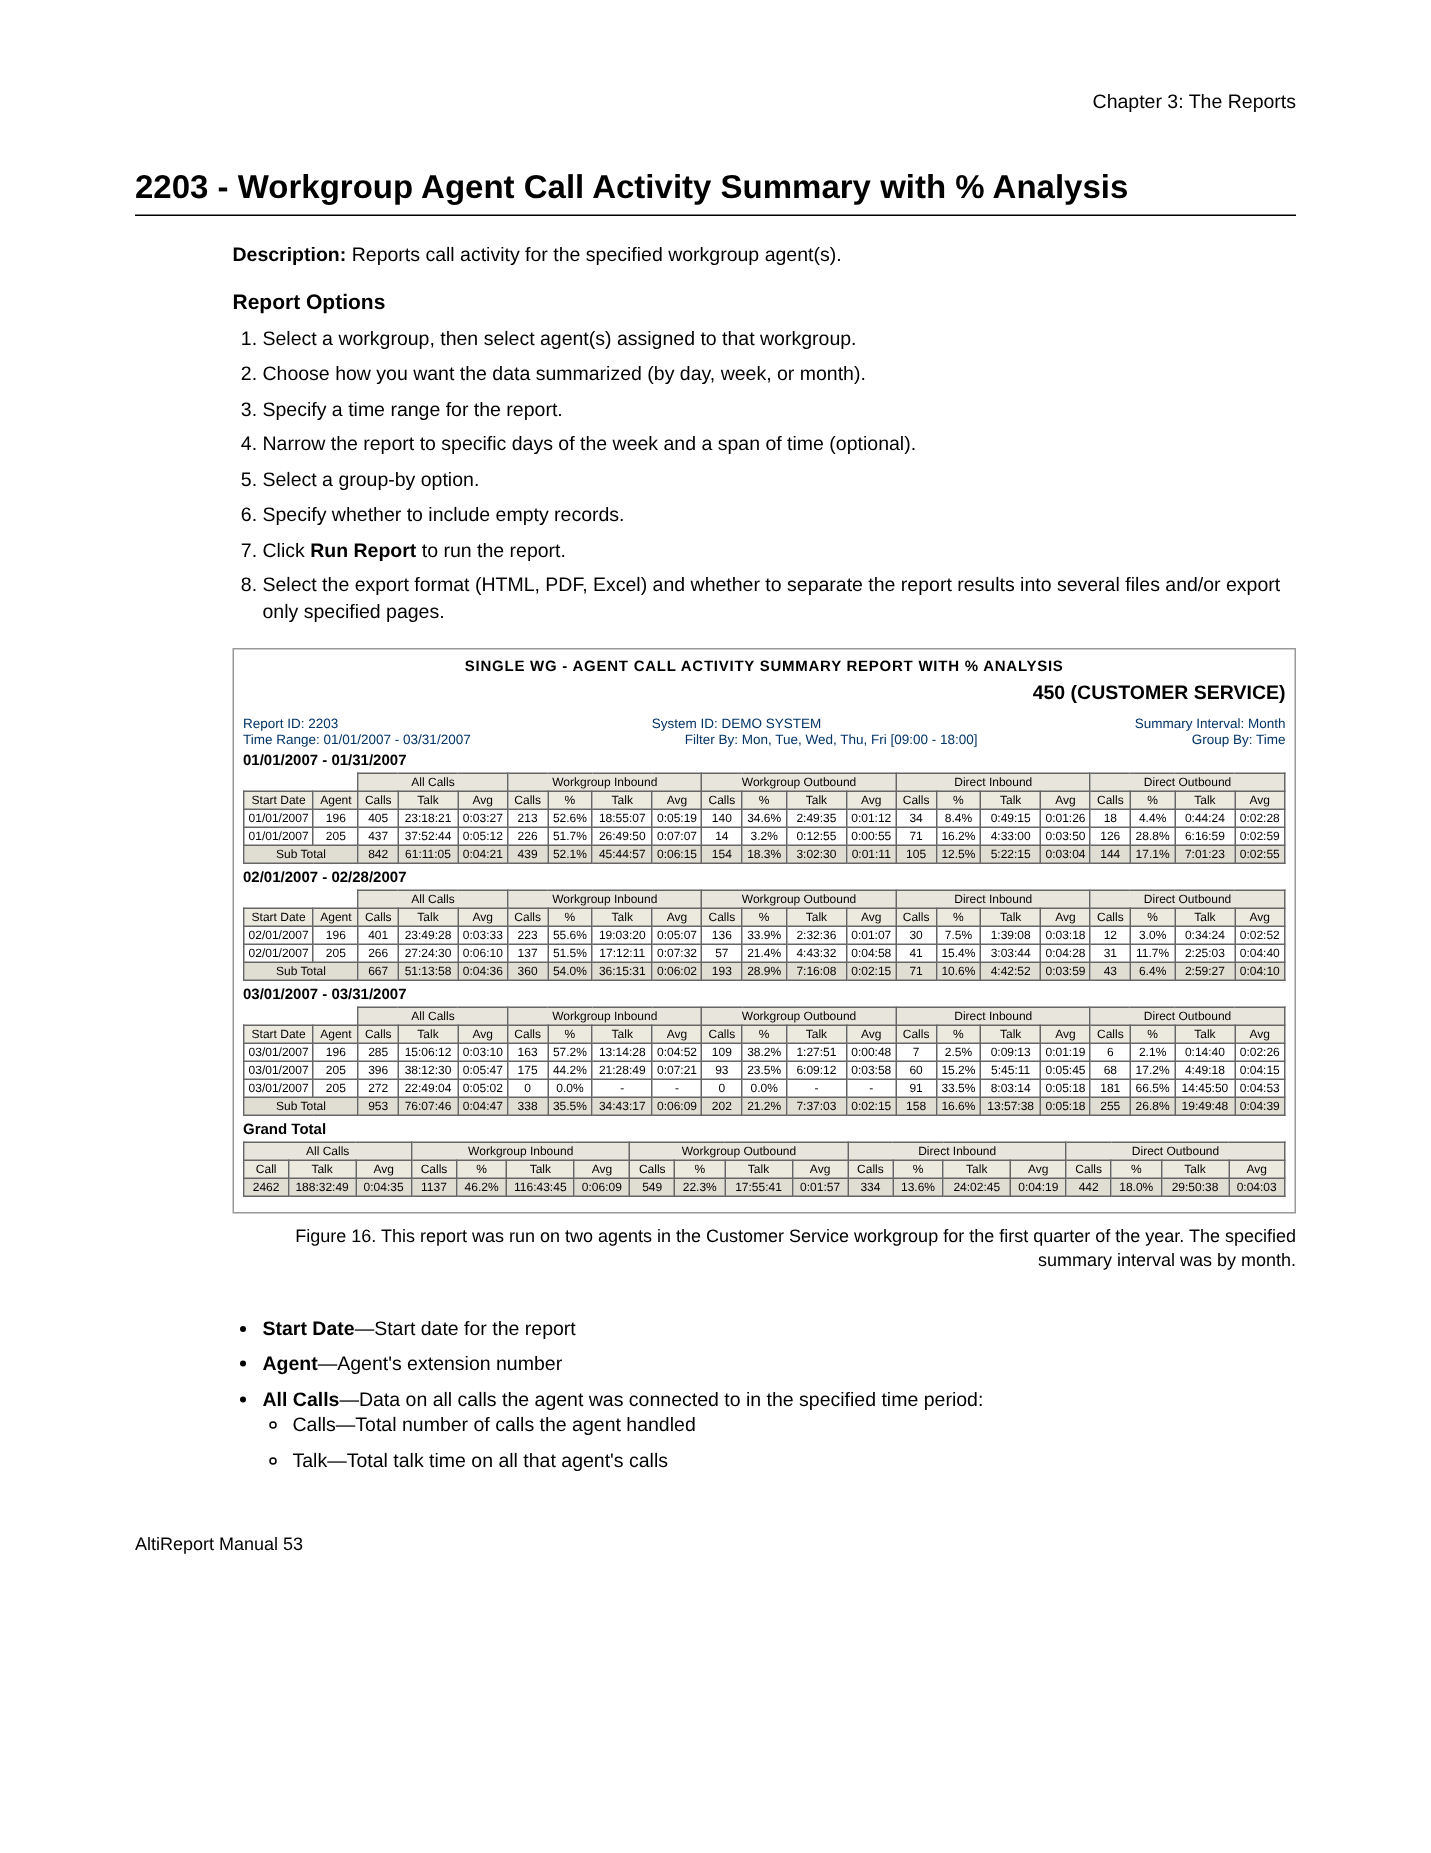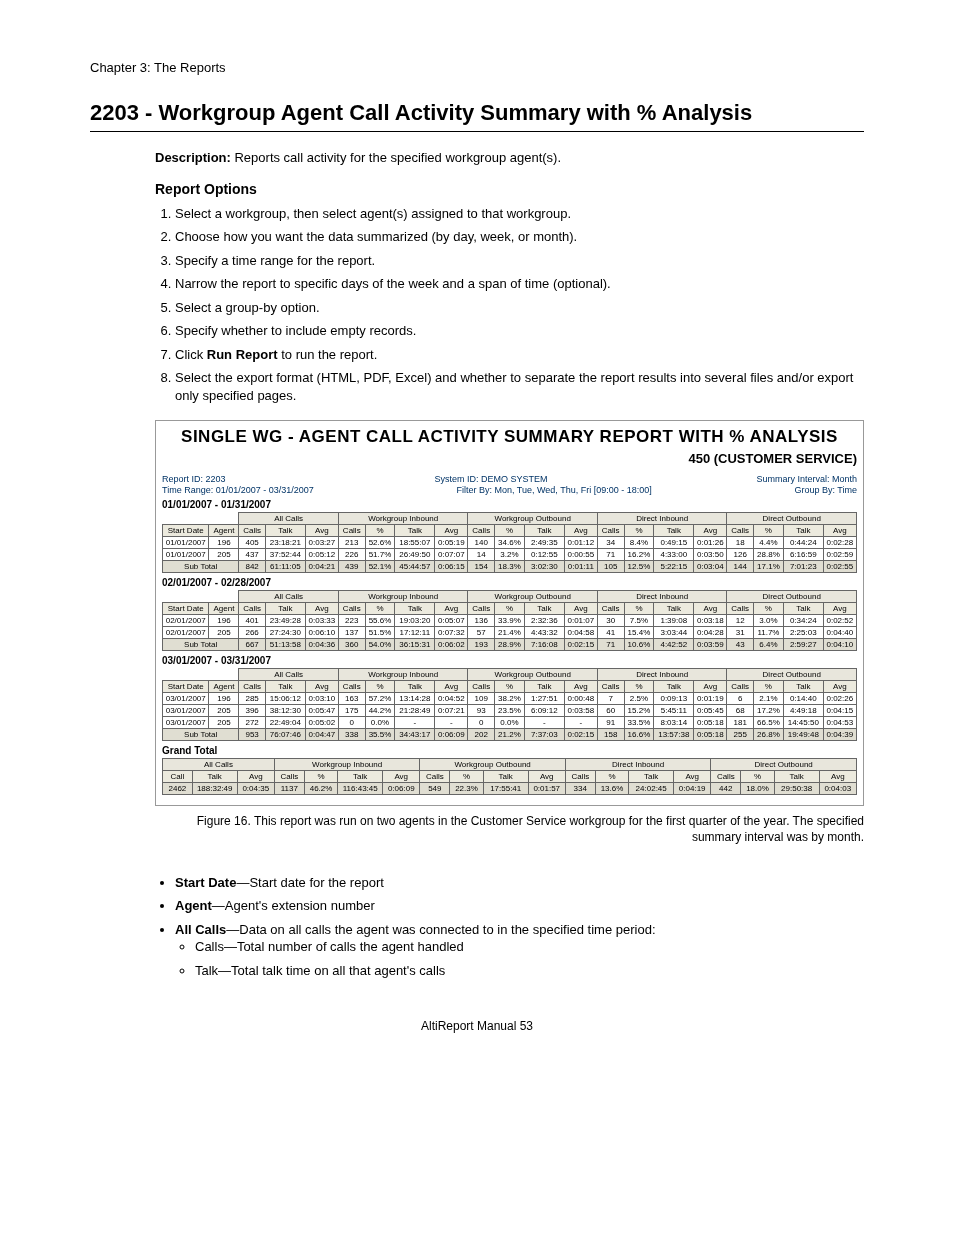--- a/index.html
+++ b/index.html
@@ -6,22 +6,23 @@
     margin: 0;
     padding: 60px 90px 40px 90px;
     font-family: Verdana, Geneva, sans-serif;
     font-size: 13px;
     color: #000;
     background: #fff;
     width: 954px;
     box-sizing: border-box;
   }
   .chapter-head {
+    text-align: right;
     font-size: 13px;
-    margin-bottom: 24px;
+    margin-bottom: 36px;
   }
   h1.title {
     font-family: Verdana, sans-serif;
     font-weight: bold;
     font-size: 22px;
     margin: 0 0 4px 0;
     line-height: 1.25;
   }
   hr.rule {
     border: none;
@@ -52,21 +53,21 @@
     margin: 14px 0 6px 0;
     border: 1px solid #999;
     padding: 4px 6px 10px 6px;
     font-family: Arial, sans-serif;
     font-size: 9px;
   }
   .fig-title {
     text-align: center;
     font-family: Arial, sans-serif;
     font-weight: bold;
-    font-size: 17px;
+    font-size: 10px;
     letter-spacing: 0.5px;
     margin: 2px 0 4px 0;
   }
   .fig-subtitle {
     text-align: right;
     font-family: Arial, sans-serif;
     font-weight: bold;
     font-size: 13px;
     margin-bottom: 8px;
   }
@@ -107,21 +108,21 @@
   }
   table.rpt tr.subrow td { background:#e0ded2; }
   .figcap {
     font-size: 12px;
     margin: 8px 0 28px 0;
     line-height: 1.3;
     text-align: right;
   }
   .figcap .lbl { display:inline-block; width:72px; }
   .footer {
-    text-align: center;
+    text-align: left;
     font-size: 12px;
     margin-top: 40px;
   }
   col.w-date  { width: 7%; }
   col.w-agent { width: 4.5%; }
   col.w-calls { width: 4%; }
   col.w-talk  { width: 6%; }
   col.w-avg   { width: 5%; }
   col.w-pct   { width: 4.5%; }
 </style>

